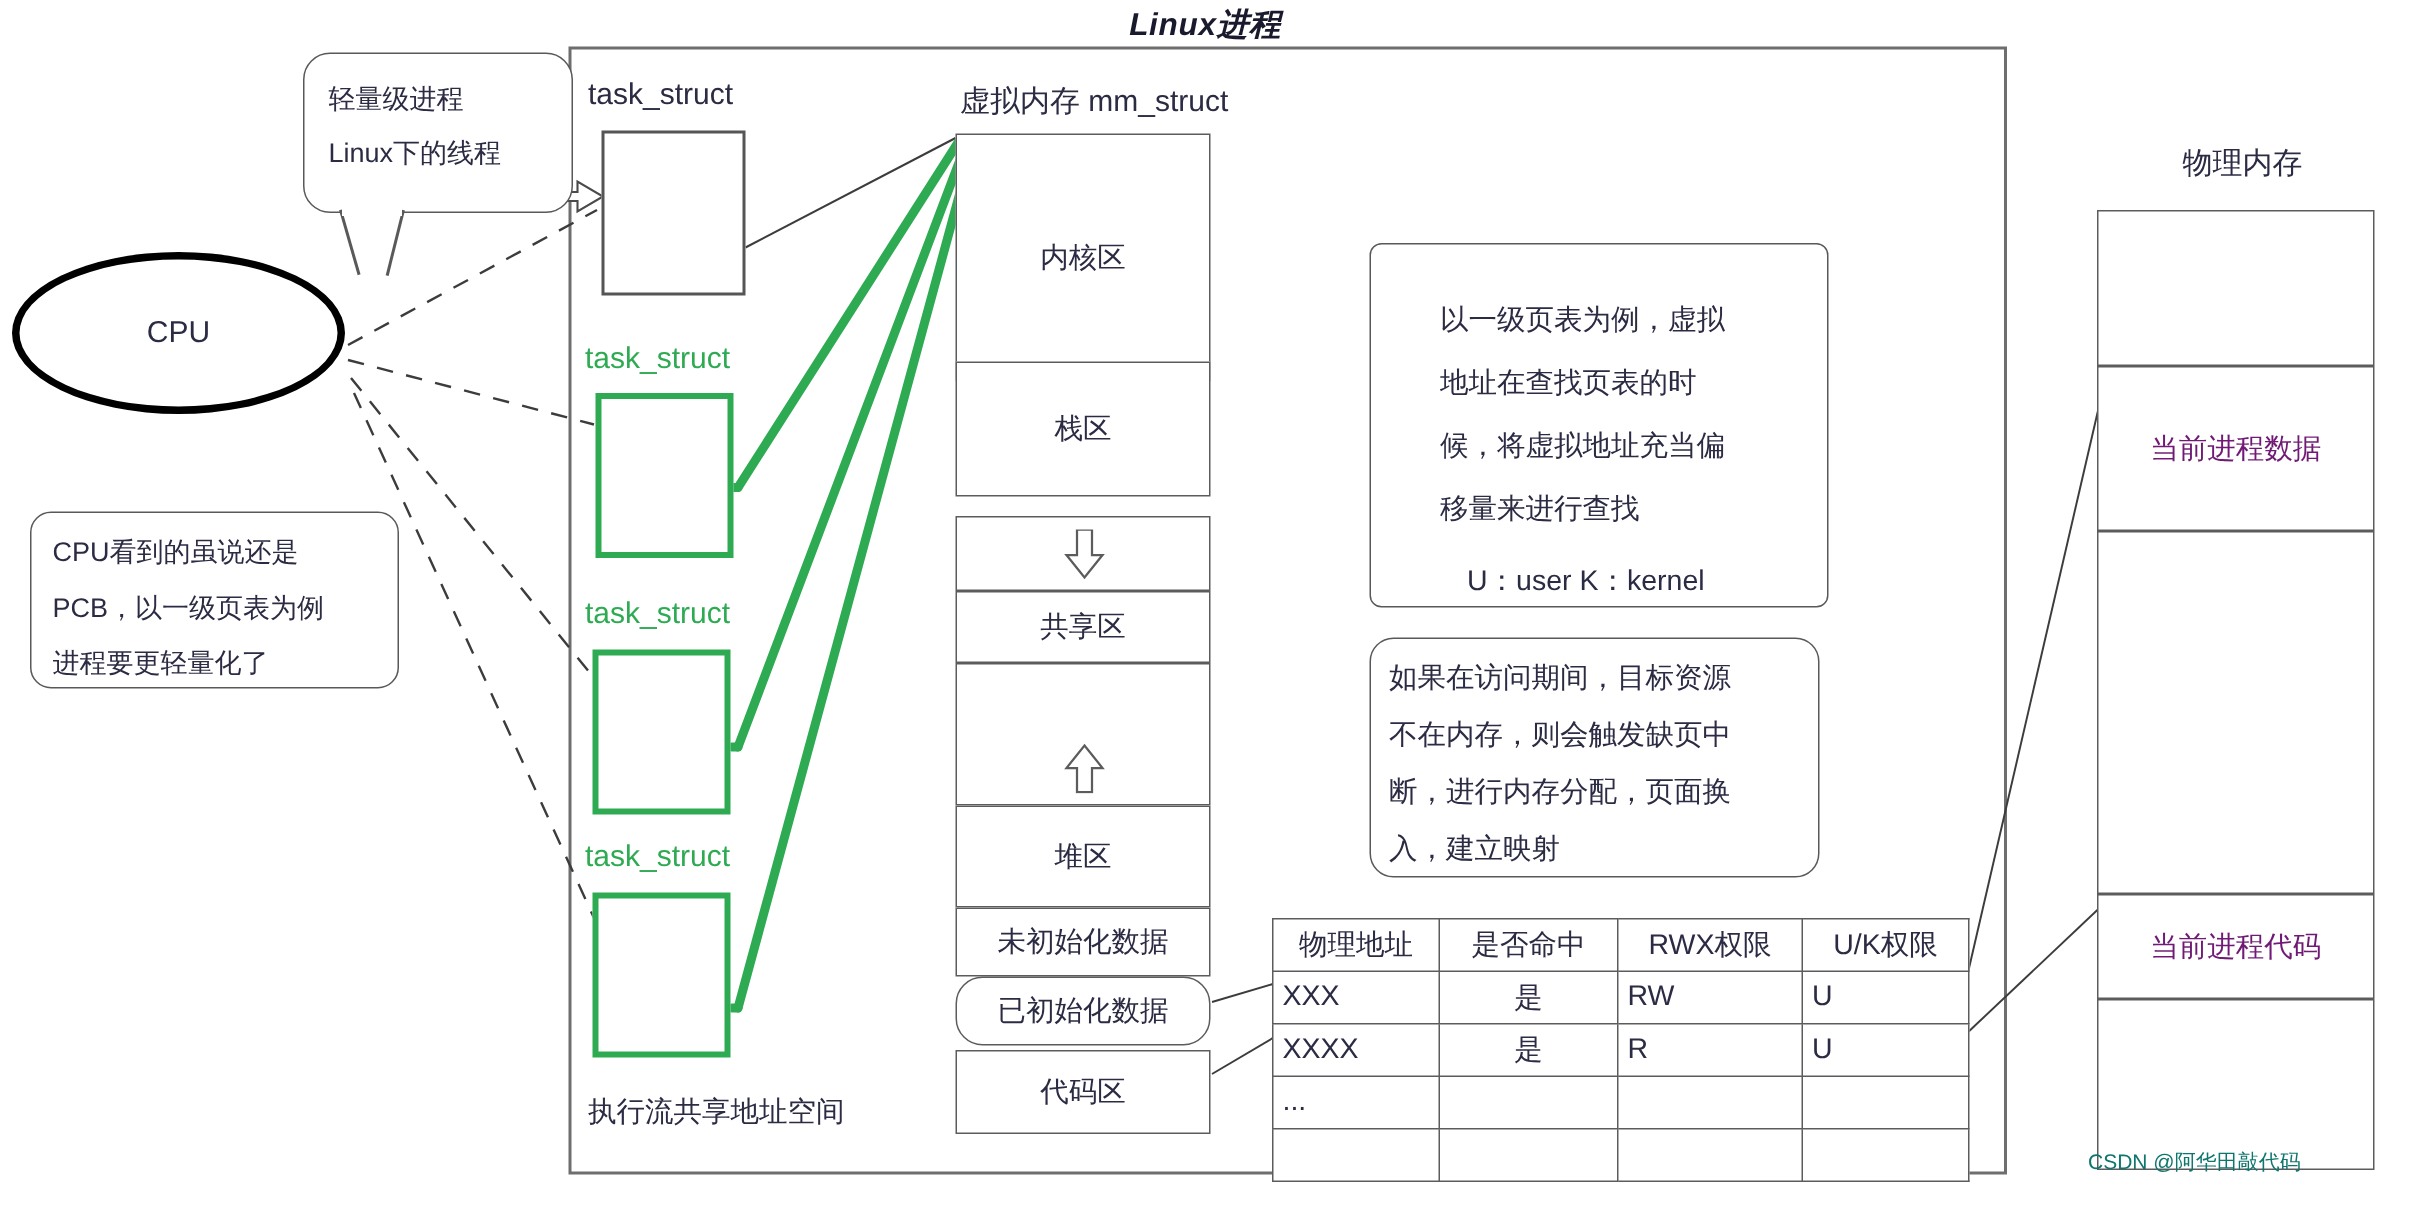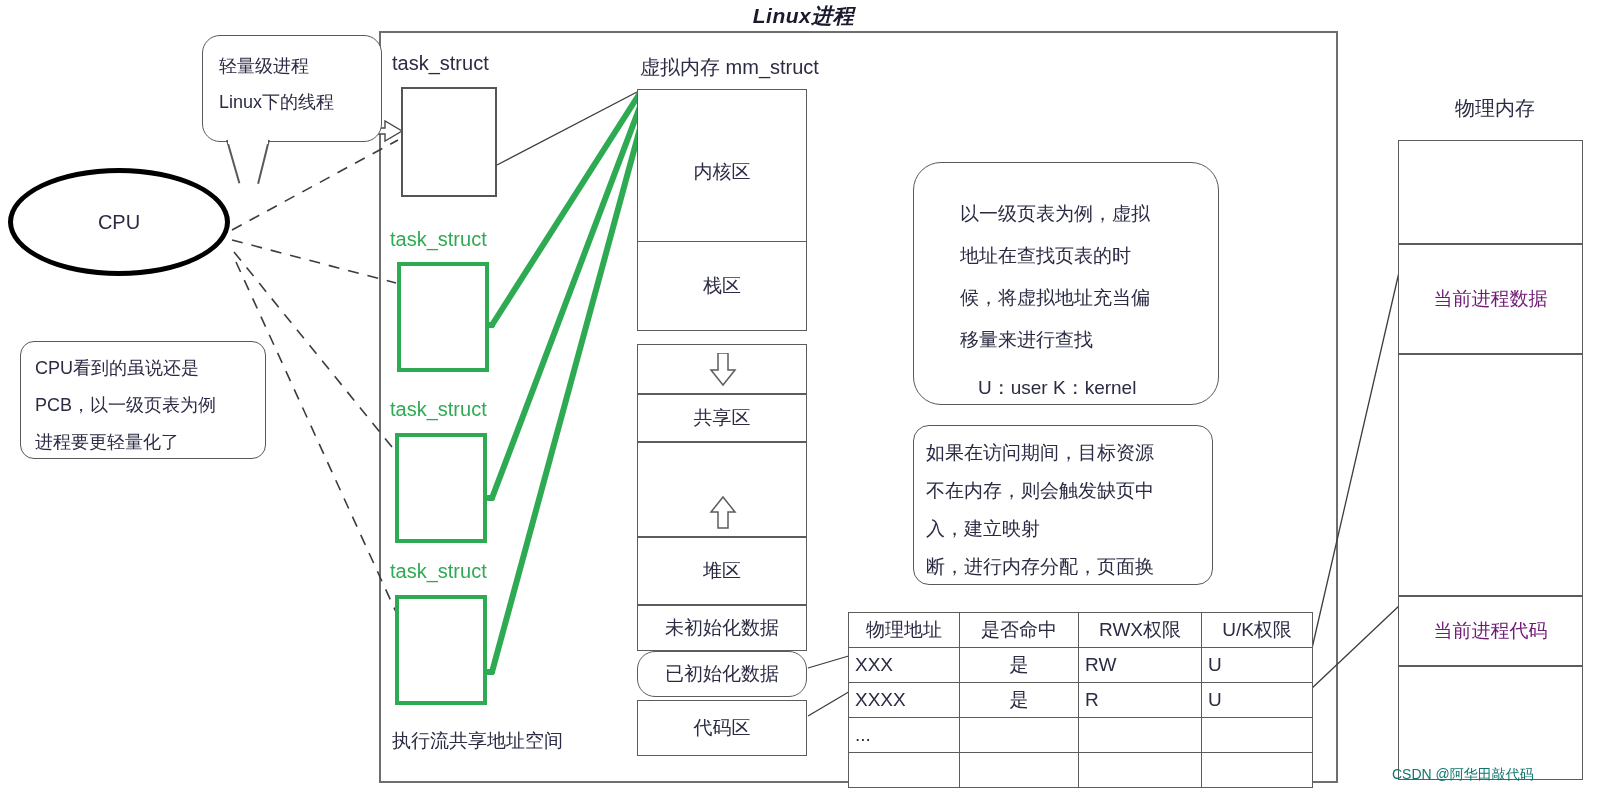--- a/index.html
+++ b/index.html
@@ -112,21 +112,21 @@
     width: 246px; height: 118px;
     border-radius: 14px;
     padding: 8px 12px 0 14px;
     line-height: 37px;
     font-size: 18px;
   }
 
   #callout-pagetable {
     left: 913px; top: 162px;
     width: 306px; height: 243px;
-    border-radius: 28px;
+    border-radius: 8px;
     padding: 30px 22px 0 46px;
     line-height: 42px;
     font-size: 19px;
   }
   #callout-pagetable .uk-line {
     margin-top: 6px;
     padding-left: 18px;
     white-space: nowrap;
   }
 
@@ -296,22 +296,22 @@
     <div>以一级页表为例，虚拟</div>
     <div>地址在查找页表的时</div>
     <div>候，将虚拟地址充当偏</div>
     <div>移量来进行查找</div>
     <div class="uk-line">U：user  K：kernel</div>
   </div>
 
   <div class="abs callout" id="callout-pagefault">
     <div>如果在访问期间，目标资源</div>
     <div>不在内存，则会触发缺页中</div>
+    <div>断，进行内存分配，页面换</div>
     <div>入，建立映射</div>
-    <div>断，进行内存分配，页面换</div>
   </div>
 
   <div class="abs label ts-label" style="left:392px; top:52px;">task_struct</div>
   <div class="abs ts-box grey" style="left:401px; top:87px; width:96px; height:110px;"></div>
 
   <div class="abs label-green ts-label" style="left:390px; top:228px;">task_struct</div>
   <div class="abs ts-box green" style="left:397px; top:262px; width:92px; height:110px;"></div>
 
   <div class="abs label-green ts-label" style="left:390px; top:398px;">task_struct</div>
   <div class="abs ts-box green" style="left:395px; top:433px; width:92px; height:110px;"></div>

